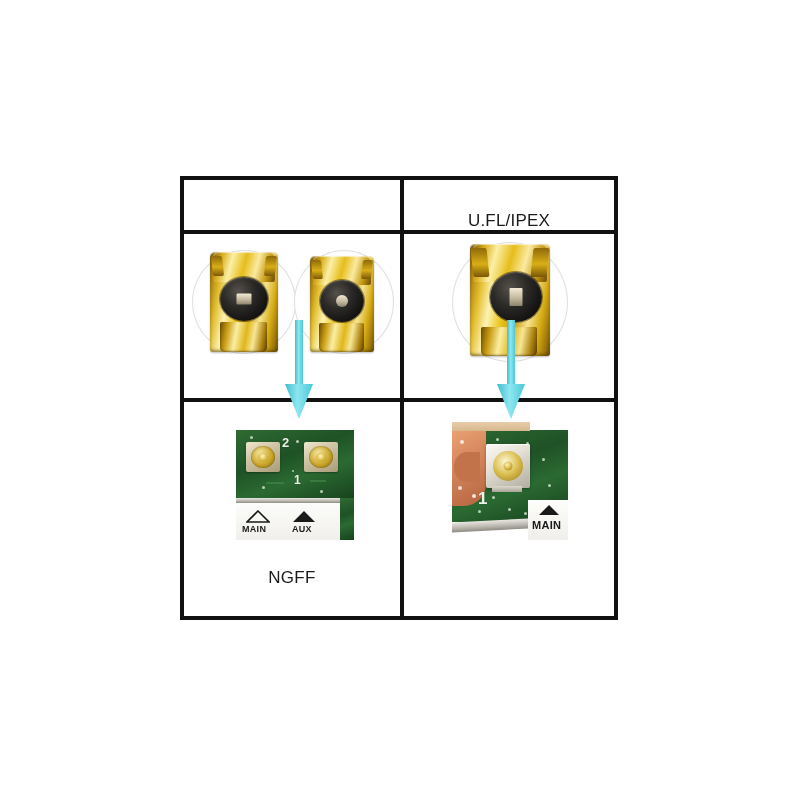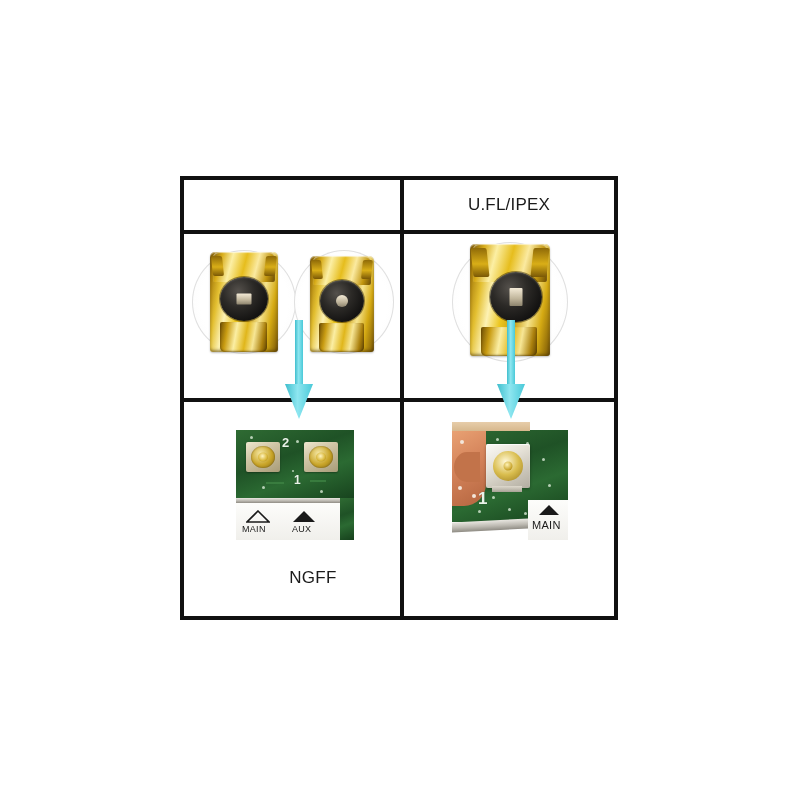--- a/index.html
+++ b/index.html
@@ -55,21 +55,21 @@
   }
   .h-divider.row1 { top: 50px; }
   .h-divider.row2 { top: 218px; }
 
   
   .cell {
     position: absolute;
     box-sizing: border-box;
   }
   .cell.hdr-l { left: 0;     top: 0;     width: 216px; height: 50px; }
-  .cell.hdr-r { left: 220px; top: 0;     width: 210px; height: 50px; border-radius: 7px; }
+  .cell.hdr-r { left: 220px; top: 16px;     width: 210px; height: 50px; border-radius: 7px; }
   .cell.pic-l { left: 0;     top: 54px;  width: 216px; height: 164px; }
   .cell.pic-r { left: 220px; top: 54px;  width: 210px; height: 164px; }
   .cell.brd-l { left: 0;     top: 222px; width: 216px; height: 214px; }
   .cell.brd-r { left: 220px; top: 222px; width: 210px; height: 214px; }
 
   .hdr-text {
     width: 100%;
     height: 100%;
     display: flex;
     align-items: center;
@@ -207,21 +207,21 @@
     background: linear-gradient(180deg, #fdfdfb, #f0efeb);
   }
 
   .tri-outline, .tri-solid {
     position: absolute;
   }
 
   .mini-cap {
     position: absolute;
     font-size: 9px;
-    font-weight: normal;
+    font-weight: bold;
     color: #1a1a1a;
     letter-spacing: .3px;
     line-height: 1;
     font-family: "Liberation Sans", sans-serif;
   }
 
   .silk-num {
     position: absolute;
     color: #e9f3e8;
     font-weight: bold;
@@ -230,21 +230,20 @@
     text-shadow: 0 0 1px rgba(0,0,0,.35);
   }
 
   .caption {
     position: absolute;
     width: 100%;
     text-align: center;
     font-size: 17px;
     color: #1b1b1b;
     letter-spacing: .3px;
-    margin-left: 21px;
   }
 
   
   .board-jack {
     position: absolute;
     border-radius: 2px;
     background: linear-gradient(150deg, #efe7cf 0%, #cfc4a4 40%, #a89c78 100%);
     box-shadow: 0 1px 2px rgba(0,0,0,.35);
   }
   .board-jack-ring {

